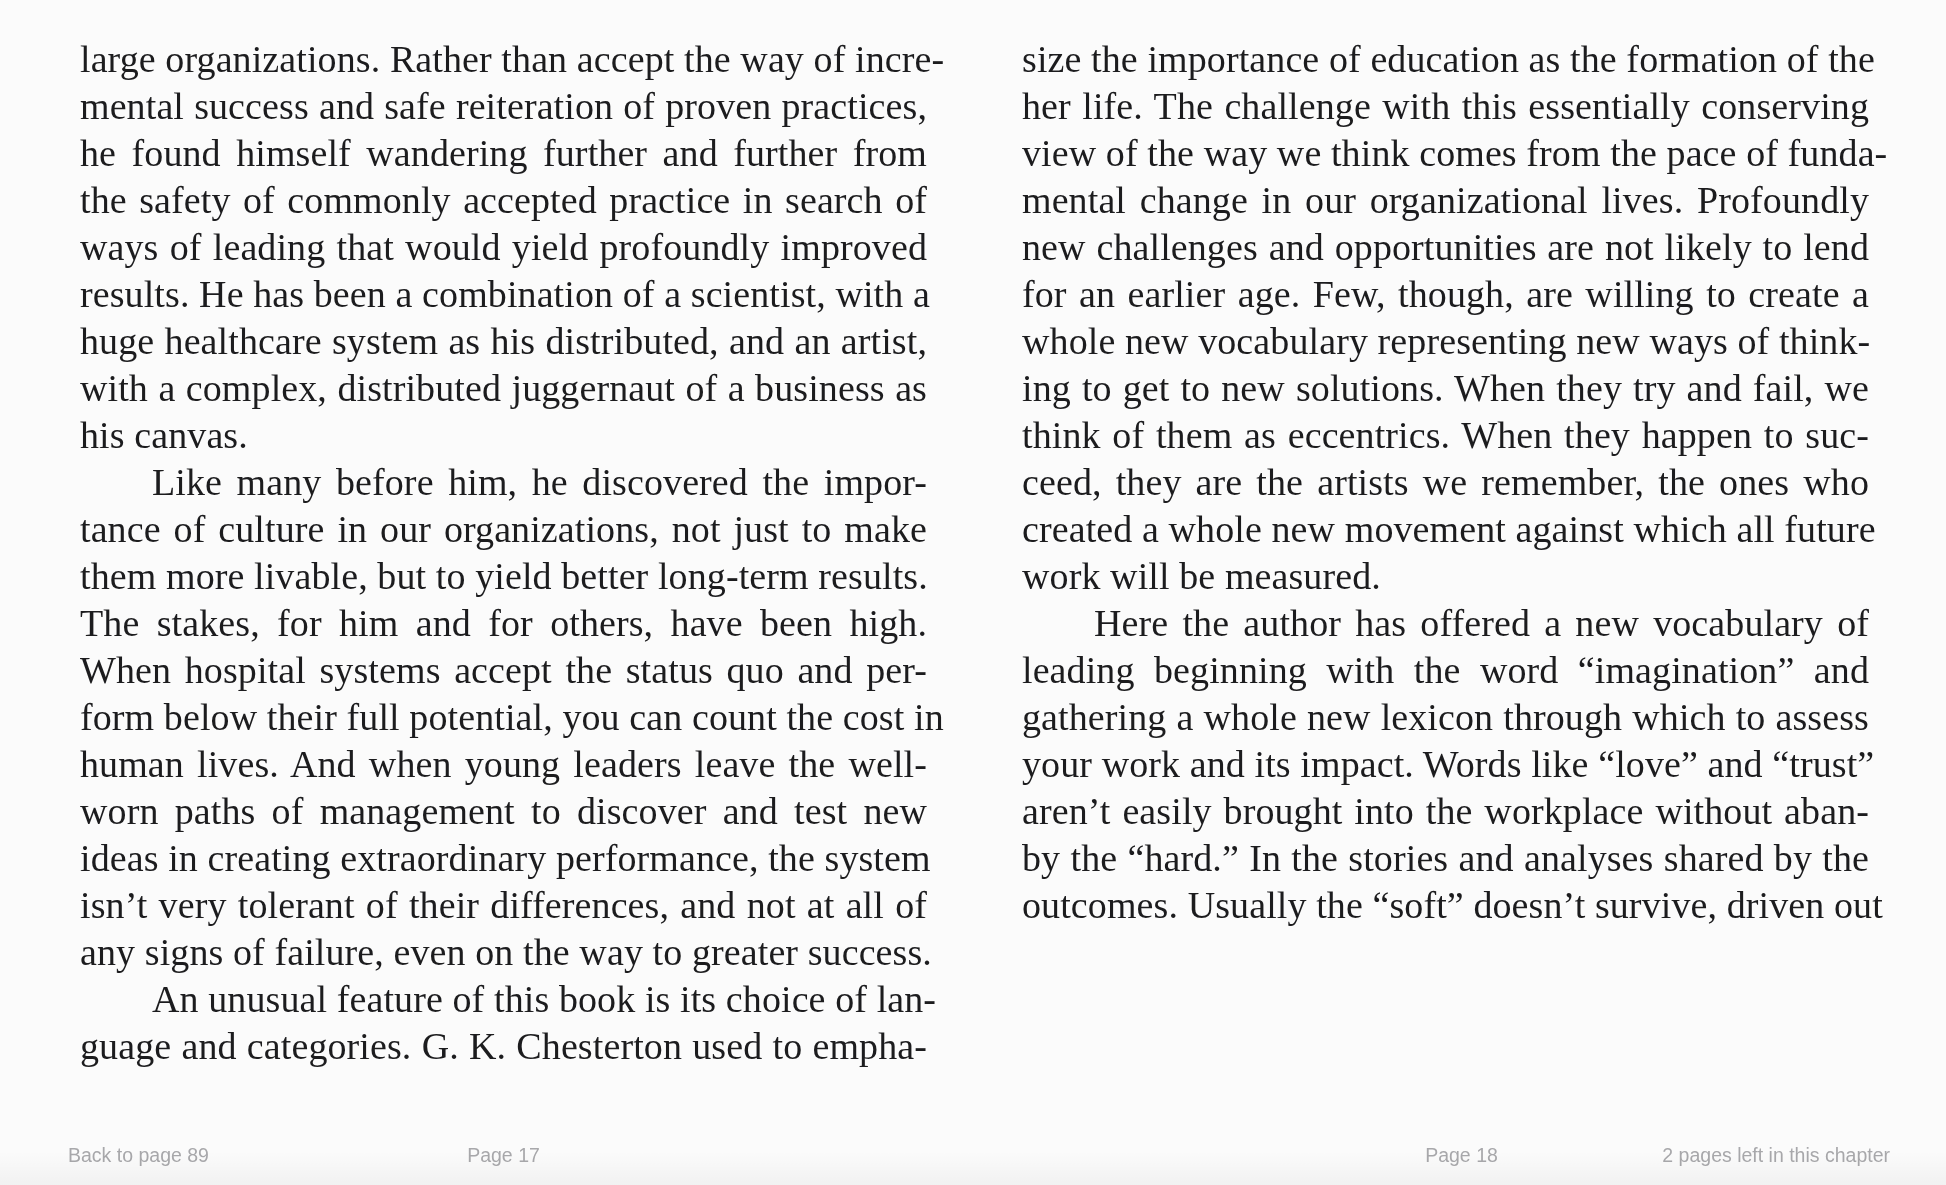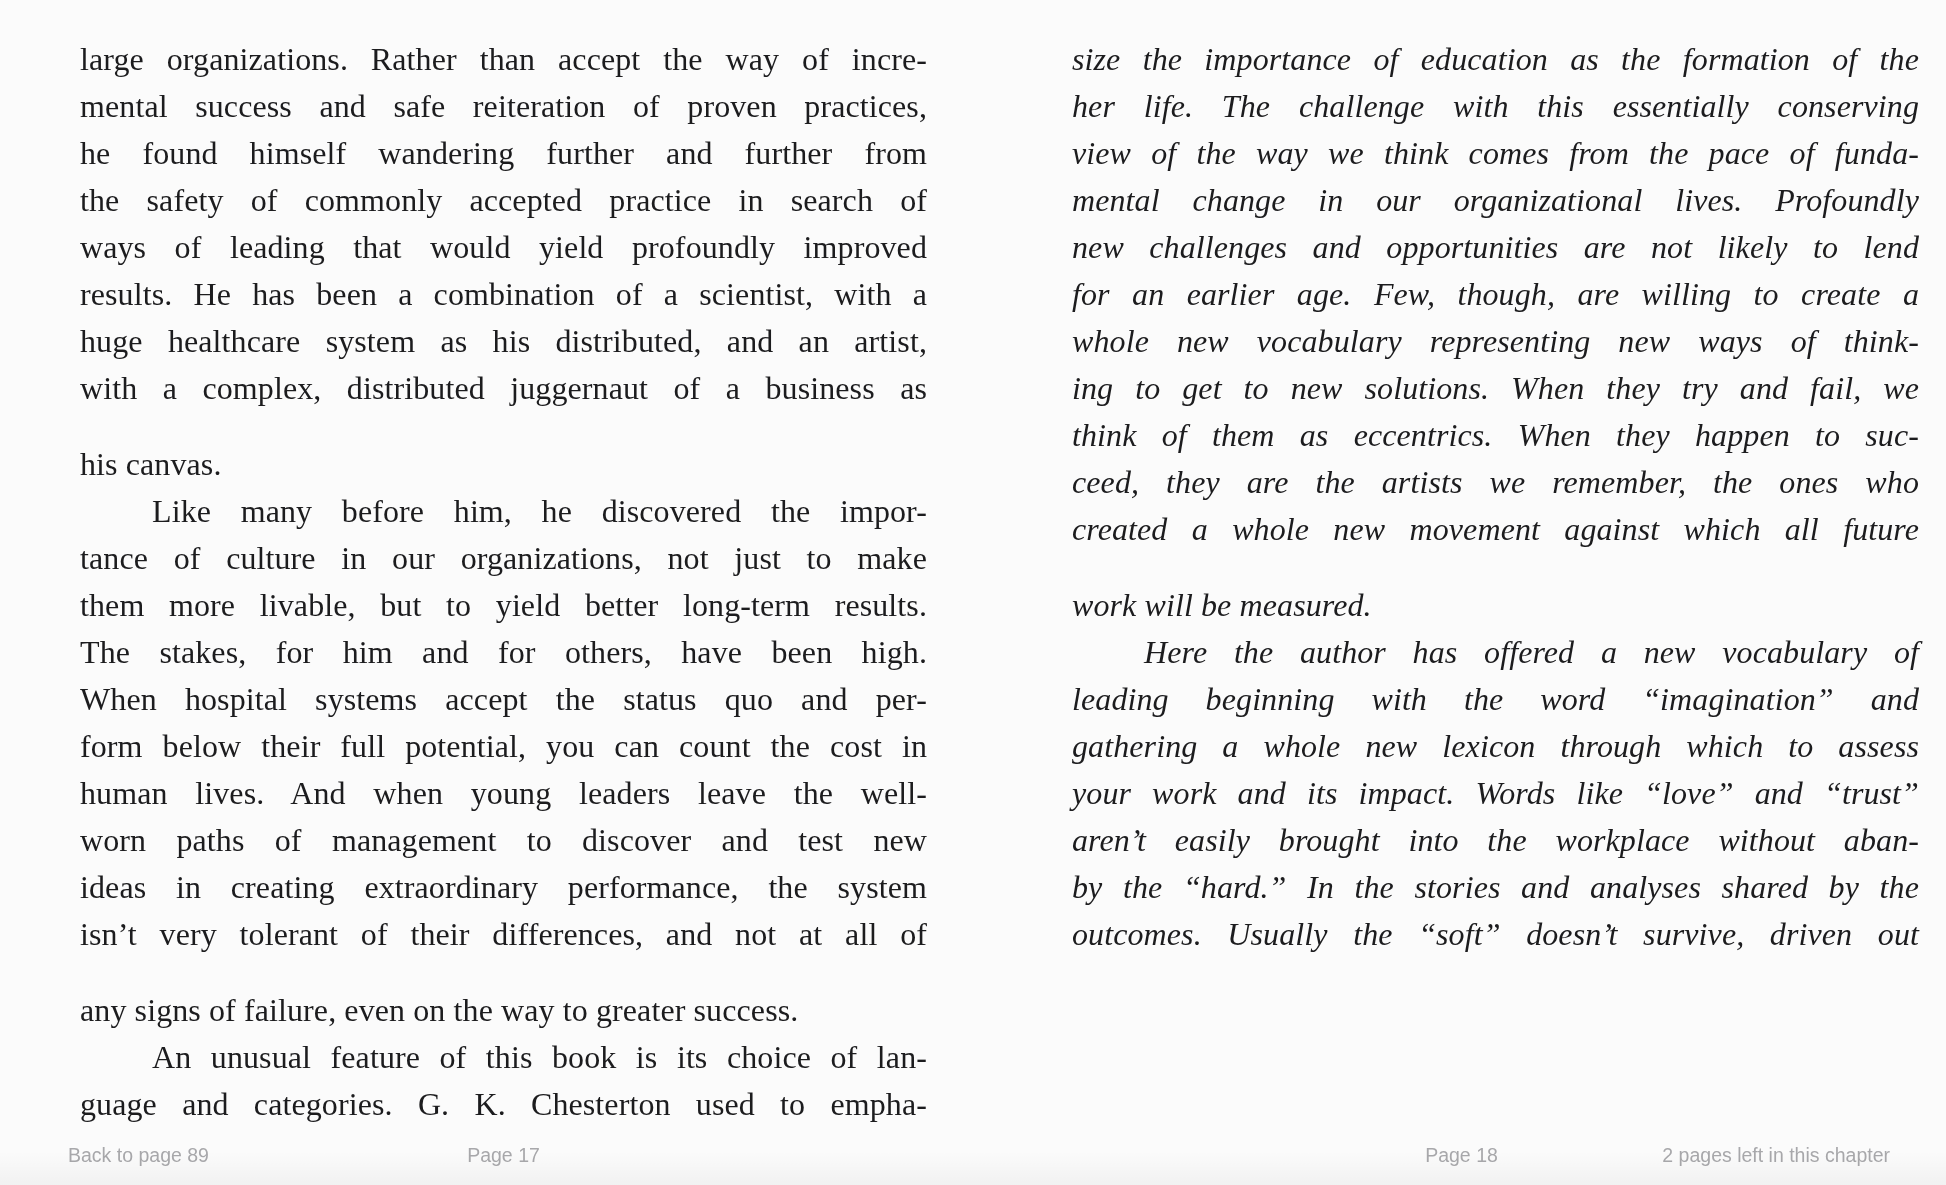--- a/index.html
+++ b/index.html
@@ -15,32 +15,32 @@
     position:relative;
   }
   .page-spread{position:absolute;inset:0;}
   .page-col{
     position:absolute;
     top:36px;
     width:847px;
     color:var(--ink);
   }
   .page-col.left{left:80px;}
-  .page-col.right{left:1072px;font-style:italic;}
+  .page-col.right{left:1022px;}
   .line{
-    font-size:32px;
+    font-size:38px;
     line-height:47px;
     height:47px;
     white-space:nowrap;
     text-align:justify;
     text-align-last:justify;
     text-justify:inter-word;
     letter-spacing:0.1px;
   }
-  .line.end{text-align-last:left;margin-top:29px;}
+  .line.end{text-align-last:left;}
   .line.ind{text-indent:72px;}
   .footer{
     position:absolute;
     left:0;top:1140px;width:1946px;height:30px;
     font-family:"Liberation Sans","DejaVu Sans",sans-serif;
     font-size:19.5px;
     line-height:30px;
     color:var(--footer);
   }
   .footer-back{position:absolute;left:68px;top:0;cursor:pointer;}

